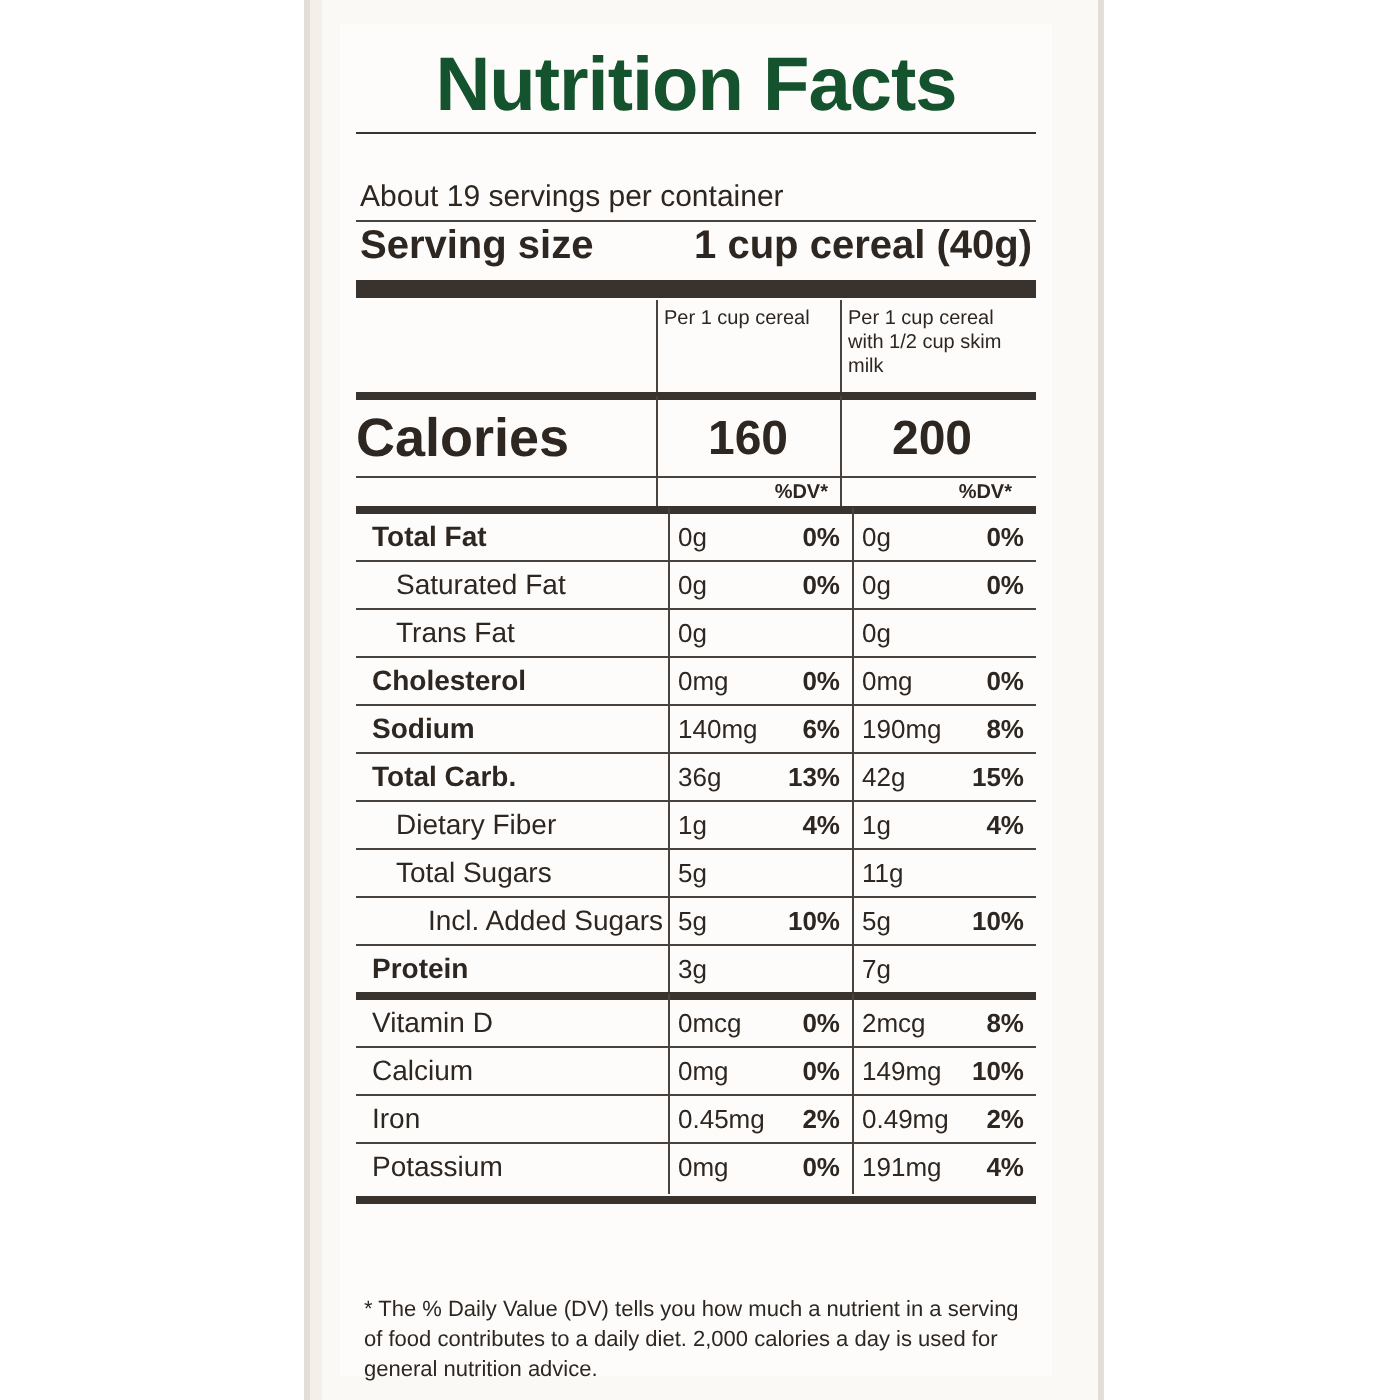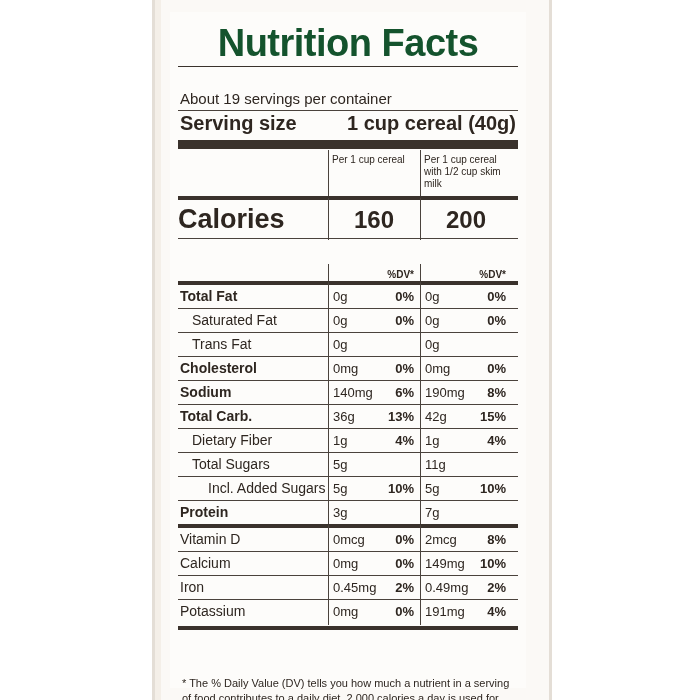--- a/index.html
+++ b/index.html
@@ -177,30 +177,30 @@
   .dv-col {
     width: 92px;
     box-sizing: border-box;
     position: relative;
     font-family: "Liberation Sans", sans-serif;
     font-size: 10px;
     line-height: 13px;
     text-align: right;
     padding-right: 6px;
     font-weight: bold;
-    margin-top: 28px;
   }
 
   
   .nrow {
     display: flex;
     align-items: baseline;
     border-top: 1px solid #4a423c;
     min-height: 23px;
     position: relative;
+    justify-content: flex-end;
   }
   .nrow.thickline { border-top: 4px solid #3a322c; }
   .n-name {
     width: 150px;
     font-family: "Liberation Sans", sans-serif;
     font-size: 14px;
     line-height: 22px;
     padding-left: 2px;
     box-sizing: border-box;
   }

